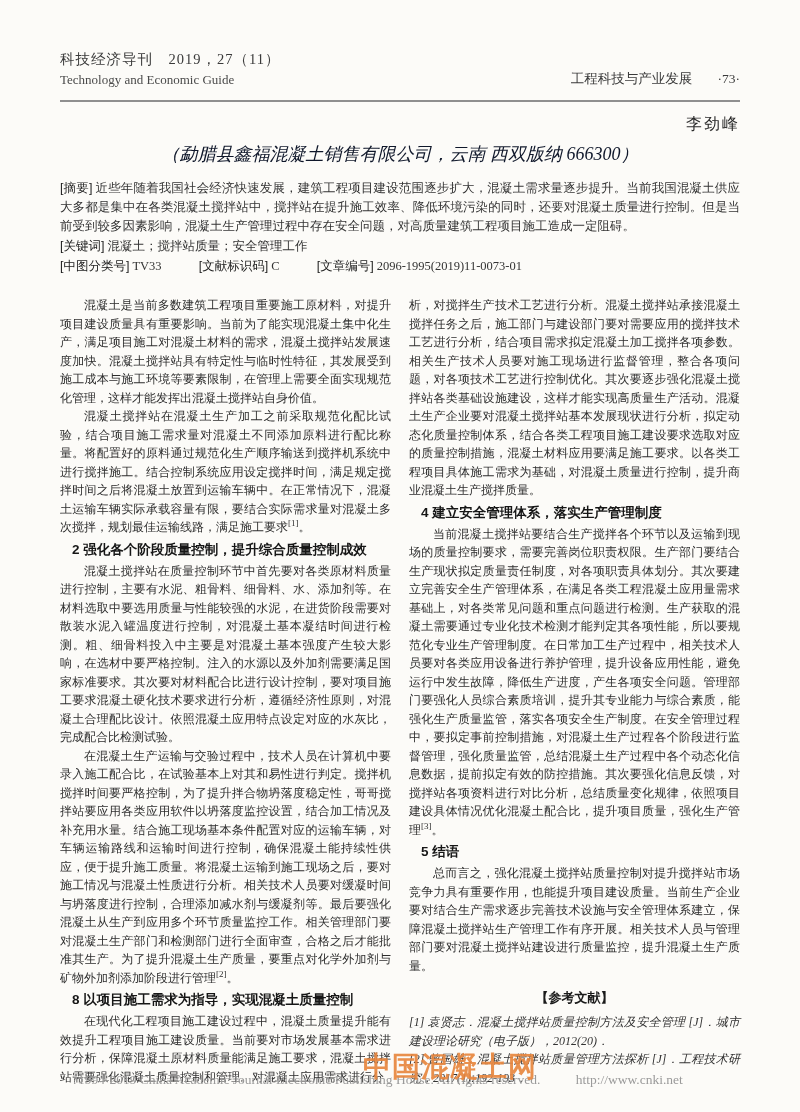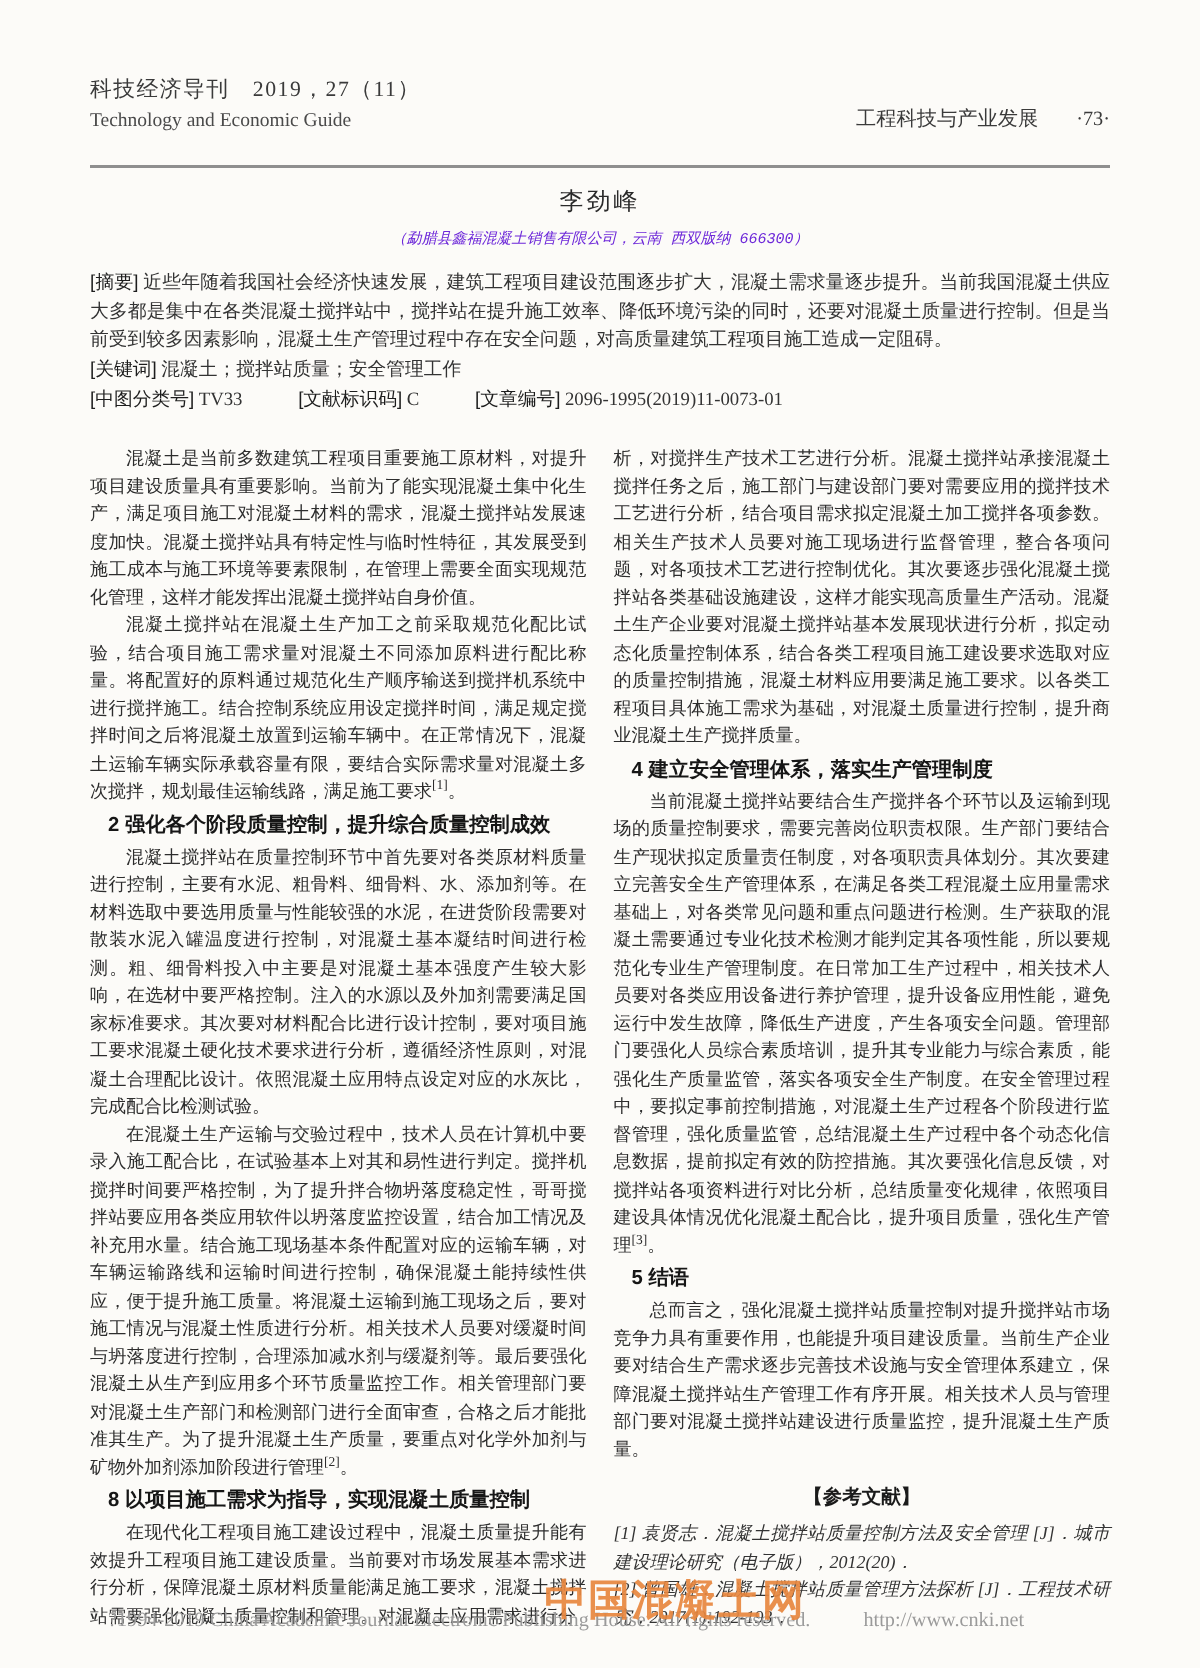--- a/index.html
+++ b/index.html
@@ -6,33 +6,33 @@
   .page {
     position:relative; width:800px; height:1112px; overflow:hidden;
     background:#fcfbf8; box-sizing:border-box;
     padding:50px 60px 0 60px;
     font-family:"Liberation Serif", serif;
     color:#2e2e2e;
   }
   
   .header {
     display:flex; justify-content:space-between; align-items:flex-end;
-    border-bottom:2px solid #8f8f8f; padding-bottom:22px;
+    border-bottom:2px solid #8f8f8f; padding-bottom:12px;
   }
   .journal-cn { font-size:14.5px; color:#3a3a3a; letter-spacing:1px; }
   .journal-en { font-size:13px; color:#4a4a4a; margin-top:3px; }
   .header-right { font-size:13.5px; color:#3a3a3a; white-space:nowrap; }
   .header-right .pageno { margin-left:22px; }
   
   .title {
     margin-top:20px; text-align:center;
     font-size:27px; font-weight:bold; color:#191919; letter-spacing:2px;
   }
-  .author { margin-top:12px; text-align:center; font-size:16px; color:#2a2a2a; letter-spacing:2px; }
-  .affil { margin-top:7px; text-align:center; font-size:10px; font-style:italic; color:#6d28d9;font-family:Liberation Mono, monospace; }
+  .author { margin-top:12px; text-align:right; font-size:16px; color:#2a2a2a; letter-spacing:2px; }
+  .affil { margin-top:7px; text-align:center; font-size:18px; font-style:italic; color:#0f172a; }
   
   .meta { margin-top:13px; font-size:12.5px; line-height:19px; text-align:justify; color:#333; }
   .lbl { font-family:"Liberation Sans", sans-serif; font-weight:normal; color:#1d1d1d; margin-right:3px; }
   .meta-row { margin-top:1px; }
   .meta-group { margin-right:34px; white-space:nowrap; }
   
   .columns { display:flex; gap:18px; margin-top:20px; }
   .col { width:331px; }
   .body-p { margin:0; font-size:12px; line-height:18.5px; text-align:justify; text-indent:2em; color:#2d2d2d; }
   .body-p.no-indent { text-indent:0; }

